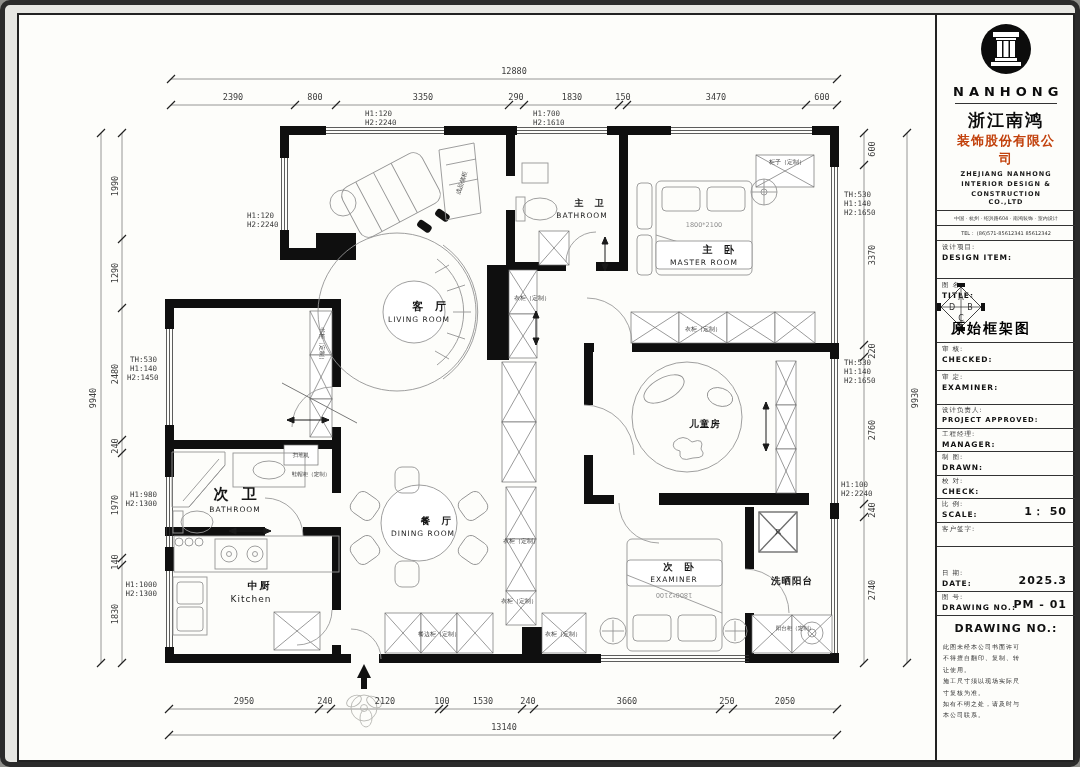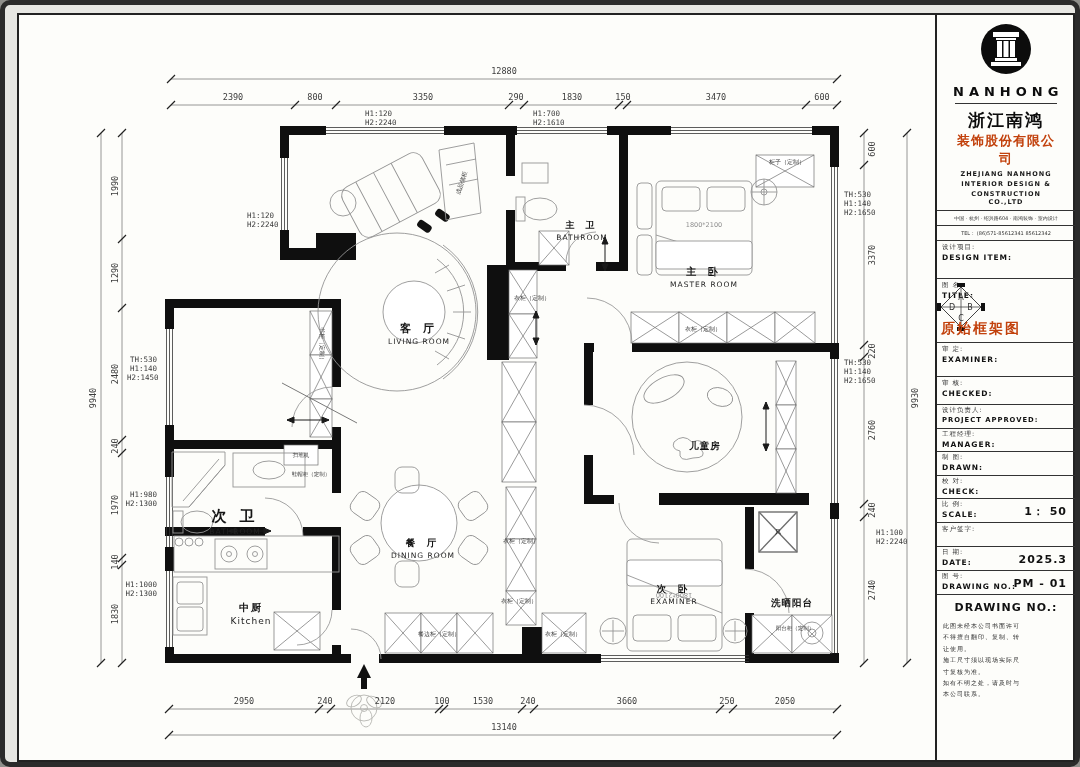--- a/index.html
+++ b/index.html
@@ -16,21 +16,21 @@
   #sheet{
     position:absolute;left:12px;top:8px;width:1054px;height:745px;
     background:#fdfdfa;border:2px solid #222;
   }
   
   .dim{position:absolute;font:8.5px "DejaVu Sans Mono","Liberation Mono",monospace;color:#3c3c3c;white-space:nowrap;transform:translate(-50%,-50%);}
   .dimv{position:absolute;font:8.5px "DejaVu Sans Mono","Liberation Mono",monospace;color:#3c3c3c;white-space:nowrap;transform:translate(-50%,-50%) rotate(-90deg);}
   .ann{position:absolute;font:7.5px "DejaVu Sans Mono","Liberation Mono",monospace;color:#3c3c3c;white-space:nowrap;}
   .annr{text-align:right;}
   
-  .room{position:absolute;transform:translate(-50%,-50%);text-align:center;white-space:nowrap;margin-top:22px;}
+  .room{position:absolute;transform:translate(-50%,-50%);text-align:right;white-space:nowrap;}
   .room .cn{font-size:11px;font-weight:bold;letter-spacing:4px;color:#151515;}
   .room .en{font-size:7.5px;letter-spacing:1px;color:#222;margin-top:1px;}
   .lbl{position:absolute;font-size:6px;color:#3f3f3f;white-space:nowrap;transform:translate(-50%,-50%);}
   .lbl.v{transform:translate(-50%,-50%) rotate(90deg);}
   .lbl.slant{transform:translate(-50%,-50%) rotate(-72deg);}
   .bedsize{position:absolute;font-size:6.5px;color:#8d8d8d;white-space:nowrap;transform:translate(-50%,-50%);}
   .bedsize.flip{transform:translate(-50%,-50%) rotate(180deg);}
   
   #tblock{
     position:absolute;left:916px;top:0;width:138px;height:745px;
@@ -39,21 +39,21 @@
   .tb-row{border-bottom:1px solid #333;position:relative;padding:2px 5px;box-sizing:border-box;}
   .tb-cn{font-size:6.5px;color:#333;letter-spacing:1px;}
   .tb-en{font-size:7.5px;font-weight:bold;color:#111;letter-spacing:1px;margin-top:1px;}
   .tb-val{position:absolute;right:8px;top:50%;transform:translateY(-50%);font-size:11px;font-weight:bold;color:#111;letter-spacing:1px;}
   #brand{text-align:center;padding:6px 16px 4px;border-bottom:1px solid #333;}
   #brand-name{font-size:13px;font-weight:bold;letter-spacing:5px;color:#0c0c0c;margin-top:3px;}
   #company-cn1{font-size:17px;font-weight:bold;color:#0c0c0c;letter-spacing:2px;margin-top:5px;}
   #company-cn2{font-size:13px;font-weight:bold;color:#c2410c;letter-spacing:1px;}
   .company-en{font-size:6.5px;font-weight:bold;color:#1a1a1a;letter-spacing:1px;margin-top:2px;}
   .tb-line{font-size:5px;color:#333;text-align:center;padding:4px 2px;border-bottom:1px solid #333;white-space:nowrap;}
-  #title-value{font-size:14px;font-weight:bold;color:#c2410c;letter-spacing:2px;position:absolute;left:4px;bottom:4px;}
+  #title-value{font-size:14px;font-weight:bold;color:#000000;letter-spacing:2px;position:absolute;left:14px;bottom:4px;}
   #notes{padding:4px 6px;font-size:11px;}
   #notes-title{font-size:11px;font-weight:bold;letter-spacing:1px;text-align:center;color:#111;margin:2px 0 6px;}
   .note-line{font-size:6px;color:#2d2d2d;line-height:1.9;letter-spacing:1px;}
   svg{position:absolute;left:0;top:0;}
 </style>
 </head>
 <body>
 
 <div id="frame">
 <div id="sheet">
@@ -365,21 +365,21 @@
     </g>
     <g stroke="#b5b5b1" fill="none" stroke-width="0.9">
       <circle cx="345" cy="693" r="13"></circle>
       <ellipse cx="335" cy="686" rx="8" ry="5" transform="rotate(-30 335 686)"></ellipse>
       <ellipse cx="355" cy="687" rx="8" ry="5" transform="rotate(30 355 687)"></ellipse>
       <ellipse cx="347" cy="703" rx="6" ry="9"></ellipse>
       <circle cx="345" cy="693" r="3.5"></circle>
     </g>
   </svg>
 
-  <div class="dim" style="left:485px;top:56px;text-align:center;">12880</div>
+  <div class="dim" style="left:495px;top:56px;text-align:center;">12880</div>
   <div class="dim" style="left:214px;top:82px;">2390</div>
   <div class="dim" style="left:296px;top:82px;">800</div>
   <div class="dim" style="left:404px;top:82px;">3350</div>
   <div class="dim" style="left:497px;top:82px;">290</div>
   <div class="dim" style="left:553px;top:82px;">1830</div>
   <div class="dim" style="left:604px;top:82px;">150</div>
   <div class="dim" style="left:697px;top:82px;">3470</div>
   <div class="dim" style="left:803px;top:82px;">600</div>
 
   <div class="dim" style="left:225px;top:686px;">2950</div>
@@ -438,21 +438,21 @@
   <div class="ann" style="left:825px;top:175px;">
     <div>TH:530</div>
         <div>H1:140</div>
         <div>H2:1650</div>
       </div>
   <div class="ann" style="left:825px;top:343px;">
     <div>TH:530</div>
         <div>H1:140</div>
         <div>H2:1650</div>
       </div>
-  <div class="ann" style="left:822px;top:513px;margin-left:35px;">
+  <div class="ann" style="left:822px;top:465px;">
     <div>H1:100</div>
         <div>H2:2240</div>
       </div>
 
   <div class="room" style="left:400px;top:296px;">
     <div class="cn">客 厅</div>
         <div class="en">LIVING ROOM</div>
       </div>
   <div class="room" style="left:563px;top:193px;">
     <div class="cn" style="font-size:9px;">主 卫</div>
@@ -538,27 +538,27 @@
         <polygon points="24,4 44,24 24,44 4,24" fill="none" stroke="#444" stroke-width="1"></polygon>
         <path d="M24,4 V44 M4,24 H44" stroke="#444" stroke-width="0.8" fill="none"></path>
         <path d="M20,2 L28,2 M2,20 L2,28 M46,20 L46,28 M20,46 L28,46" stroke="#111" stroke-width="4"></path>
         <text x="24" y="17" font-size="8" text-anchor="middle" fill="#333">A</text>
         <text x="33" y="27" font-size="8" text-anchor="middle" fill="#333">B</text>
         <text x="24" y="38" font-size="8" text-anchor="middle" fill="#333">C</text>
         <text x="15" y="27" font-size="8" text-anchor="middle" fill="#333">D</text>
       </svg>
       <div id="title-value">原始框架图</div>
     </div>
+    <div class="tb-row" style="height:28px;">
+      <div class="tb-cn">审  核:</div>
+      <div class="tb-en">CHECKED:</div>
+    </div>
     <div class="tb-row" style="height:34px;">
       <div class="tb-cn">审  定:</div>
       <div class="tb-en">EXAMINER:</div>
-    </div>
-    <div class="tb-row" style="height:28px;">
-      <div class="tb-cn">审  核:</div>
-      <div class="tb-en">CHECKED:</div>
     </div>
     <div class="tb-row" style="height:24px;padding-top:1px;">
       <div class="tb-cn">设计负责人:</div>
       <div class="tb-en" style="font-size:6.8px;">PROJECT APPROVED:</div>
     </div>
     <div class="tb-row" style="height:23px;padding-top:1px;">
       <div class="tb-cn">工程经理:</div>
       <div class="tb-en">MANAGER:</div>
     </div>
     <div class="tb-row" style="height:24px;padding-top:1px;">
@@ -570,21 +570,21 @@
       <div class="tb-en">CHECK:</div>
     </div>
     <div class="tb-row" style="height:24px;padding-top:1px;">
       <div class="tb-cn">比  例:</div>
       <div class="tb-en">SCALE:</div>
       <div class="tb-val">1： 50</div>
     </div>
     <div class="tb-row" style="height:24px;">
       <div class="tb-cn">客户签字:</div>
     </div>
-    <div class="tb-row" style="height:24px;padding-top:1px;">
+    <div class="tb-row" style="height:24px;padding-top:1px;margin-top:21px;">
       <div class="tb-cn">日  期:</div>
       <div class="tb-en">DATE:</div>
       <div class="tb-val">2025.3</div>
     </div>
     <div class="tb-row" style="height:24px;padding-top:1px;">
       <div class="tb-cn">图  号:</div>
       <div class="tb-en">DRAWING NO.:</div>
       <div class="tb-val">PM - 01</div>
     </div>
     <div id="notes">

